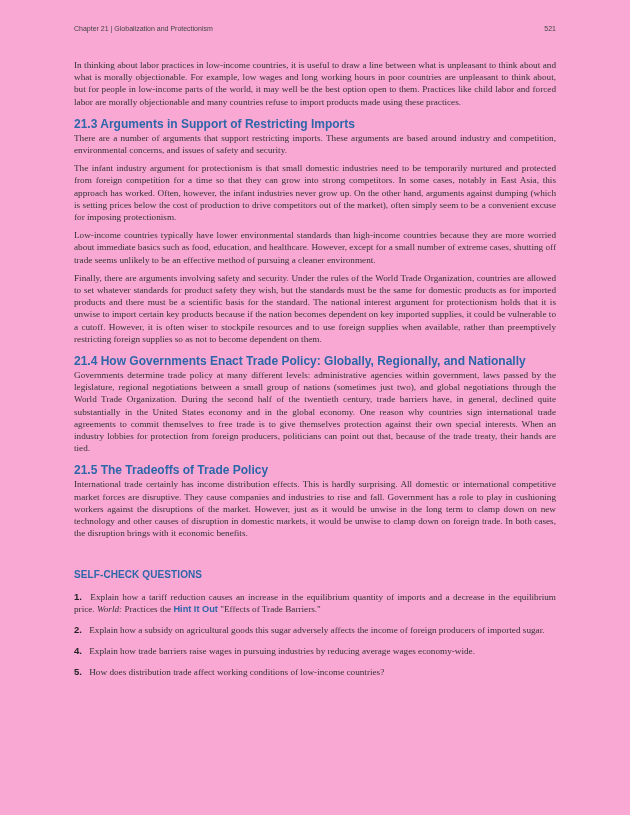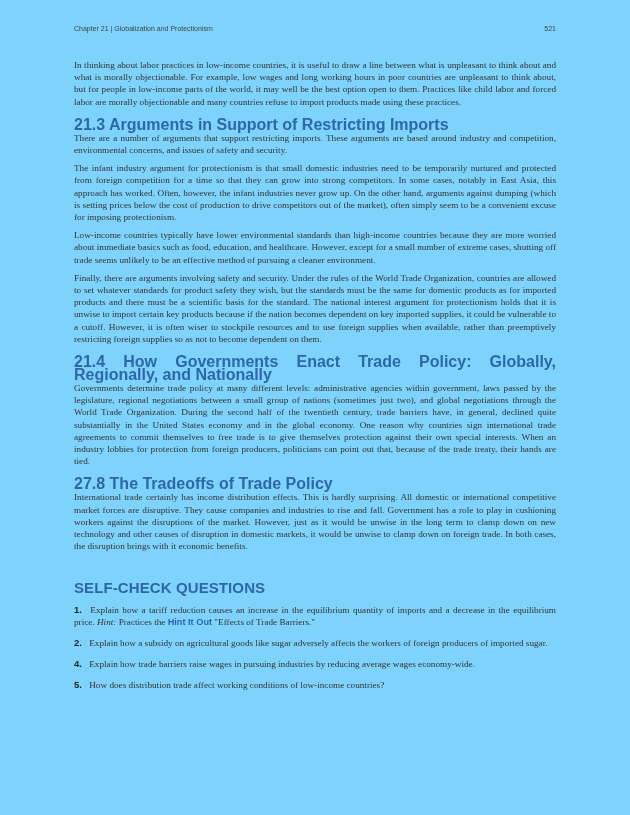--- a/index.html
+++ b/index.html
@@ -1,35 +1,35 @@
 <!DOCTYPE html>
 <html><head>
 <meta charset="utf-8">
 <style>
   html, body { margin: 0; padding: 0; background: #ffffff; }
   body { width: 630px; height: 815px; position: relative; overflow: hidden; }
-  .page { position: absolute; left: 0; top: 0; width: 630px; height: 815px; background: #7dd3fc; }
+  .page { position: absolute; left: 0; top: 0; width: 630px; height: 815px; background: #f9a8d4; }
   .running-header {
     position: absolute; left: 74px; top: 25px; width: 482px; height: 12px;
     font-family: "Liberation Sans", sans-serif; font-size: 7px; color: #444;
   }
   .running-header .left { position: absolute; left: 0; top: 0; }
   .running-header .right { position: absolute; right: 0; top: 0; }
   .content {
     position: absolute; left: 74px; top: 59px; width: 482px;
     font-family: "Liberation Serif", serif; font-size: 9.2px; line-height: 12.2px;
     color: #333; text-align: justify;
   }
   .content p { margin: 0 0 6px 0; }
   h3.section {
-    font-family: "Liberation Sans", sans-serif; font-size: 16px; font-weight: bold;
+    font-family: "Liberation Sans", sans-serif; font-size: 12px; font-weight: bold;
     color: #2e67a9; margin: 10px 0 1px 0; line-height: 13px;
   }
   h2.selfcheck {
-    font-family: "Liberation Sans", sans-serif; font-size: 15px; font-weight: bold;
+    font-family: "Liberation Sans", sans-serif; font-size: 10px; font-weight: bold;
     color: #2e67a9; margin: 26px 0 8px 0; line-height: 17px; letter-spacing: 0.1px;
   }
   .qlist { margin: 0; padding: 0; list-style: none; }
   .qlist li { margin: 0 0 9px 0; }
   .qnum { font-family: "Liberation Sans", sans-serif; font-weight: bold; color: #222; margin-right: 5px; font-size: 9.5px; }
   .link { font-family: "Liberation Sans", sans-serif; font-weight: bold; color: #2e67a9; }
   em { font-style: italic; }
 </style>
 </head>
 <body>
@@ -45,36 +45,36 @@
 
     <h3 class="section">21.3 Arguments in Support of Restricting Imports</h3>
     <p>There are a number of arguments that support restricting imports. These arguments are based around industry and competition, environmental concerns, and issues of safety and security.</p>
     <p>The infant industry argument for protectionism is that small domestic industries need to be temporarily nurtured and protected from foreign competition for a time so that they can grow into strong competitors. In some cases, notably in East Asia, this approach has worked. Often, however, the infant industries never grow up. On the other hand, arguments against dumping (which is setting prices below the cost of production to drive competitors out of the market), often simply seem to be a convenient excuse for imposing protectionism.</p>
     <p>Low-income countries typically have lower environmental standards than high-income countries because they are more worried about immediate basics such as food, education, and healthcare. However, except for a small number of extreme cases, shutting off trade seems unlikely to be an effective method of pursuing a cleaner environment.</p>
     <p>Finally, there are arguments involving safety and security. Under the rules of the World Trade Organization, countries are allowed to set whatever standards for product safety they wish, but the standards must be the same for domestic products as for imported products and there must be a scientific basis for the standard. The national interest argument for protectionism holds that it is unwise to import certain key products because if the nation becomes dependent on key imported supplies, it could be vulnerable to a cutoff. However, it is often wiser to stockpile resources and to use foreign supplies when available, rather than preemptively restricting foreign supplies so as not to become dependent on them.</p>
 
     <h3 class="section">21.4 How Governments Enact Trade Policy: Globally, Regionally, and Nationally</h3>
     <p>Governments determine trade policy at many different levels: administrative agencies within government, laws passed by the legislature, regional negotiations between a small group of nations (sometimes just two), and global negotiations through the World Trade Organization. During the second half of the twentieth century, trade barriers have, in general, declined quite substantially in the United States economy and in the global economy. One reason why countries sign international trade agreements to commit themselves to free trade is to give themselves protection against their own special interests. When an industry lobbies for protection from foreign producers, politicians can point out that, because of the trade treaty, their hands are tied.</p>
 
-    <h3 class="section">27.8 The Tradeoffs of Trade Policy</h3>
+    <h3 class="section">21.5 The Tradeoffs of Trade Policy</h3>
     <p>International trade certainly has income distribution effects. This is hardly surprising. All domestic or international competitive market forces are disruptive. They cause companies and industries to rise and fall. Government has a role to play in cushioning workers against the disruptions of the market. However, just as it would be unwise in the long term to clamp down on new technology and other causes of disruption in domestic markets, it would be unwise to clamp down on foreign trade. In both cases, the disruption brings with it economic benefits.</p>
 
     <h2 class="selfcheck">SELF-CHECK QUESTIONS</h2>
     <ol class="qlist">
       <li>
         <span class="qnum">1.</span>
         <span>Explain how a tariff reduction causes an increase in the equilibrium quantity of imports and a decrease in the equilibrium price.</span>
-        <em>Hint:</em>
+        <em>World:</em>
         <span>Practices the</span>
         <a class="link">Hint It Out</a>
         <span>"Effects of Trade Barriers."</span>
       </li>
       <li>
         <span class="qnum">2.</span>
-        <span>Explain how a subsidy on agricultural goods like sugar adversely affects the workers of foreign producers of imported sugar.</span>
+        <span>Explain how a subsidy on agricultural goods this sugar adversely affects the income of foreign producers of imported sugar.</span>
       </li>
       <li>
         <span class="qnum">4.</span>
         <span>Explain how trade barriers raise wages in pursuing industries by reducing average wages economy-wide.</span>
       </li>
       <li>
         <span class="qnum">5.</span>
         <span>How does distribution trade affect working conditions of low-income countries?</span>
       </li>
     </ol>

